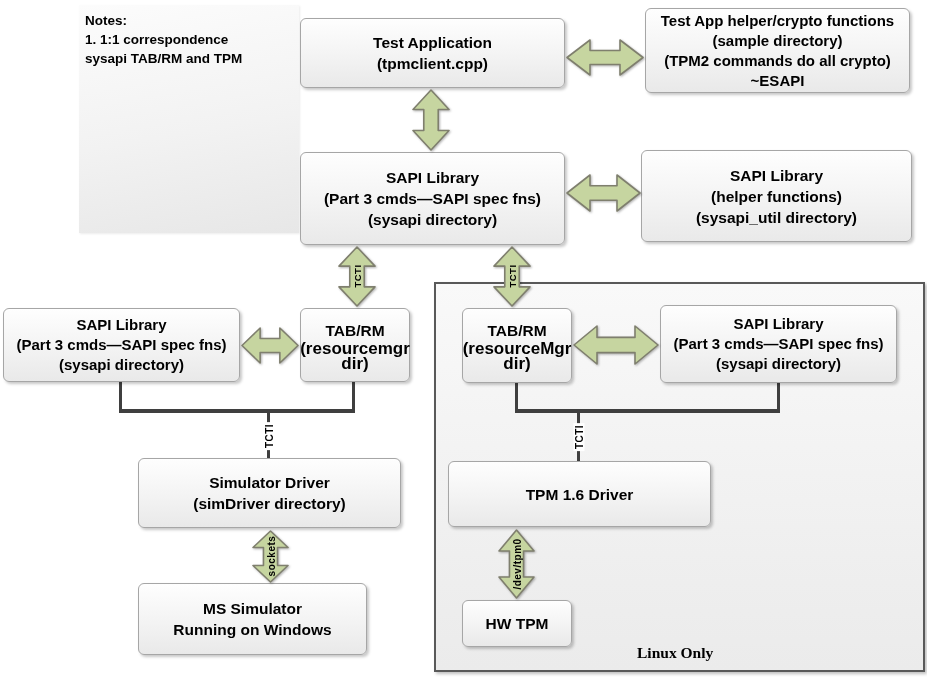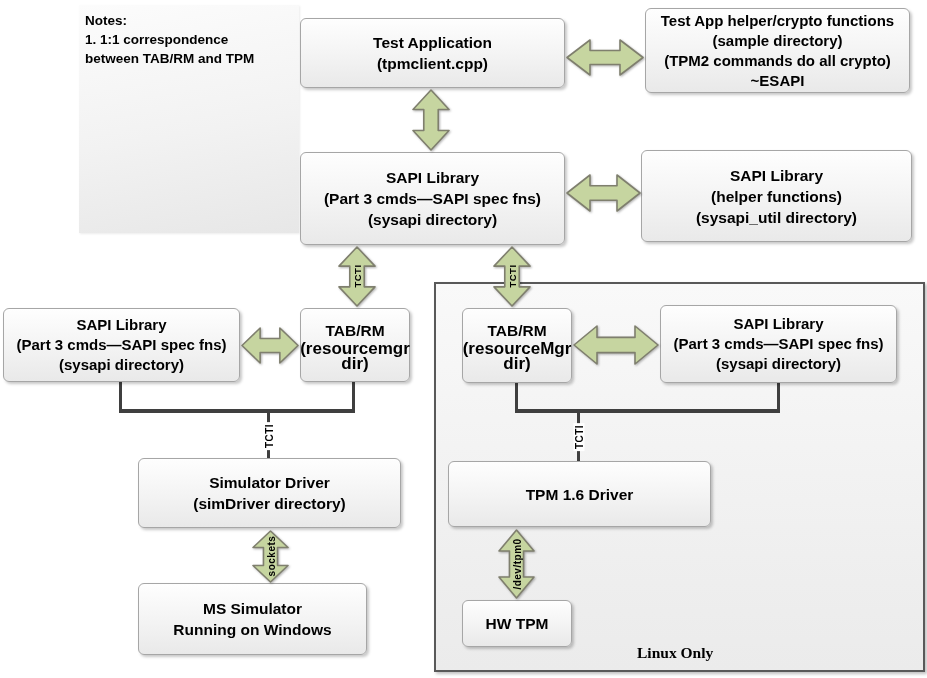--- a/index.html
+++ b/index.html
@@ -43,21 +43,21 @@
   .vlabel.mid{font-size:10px;}
 </style>
 </head>
 <body>
 
 <div class="canvas">
 
   <div class="notes">
     <div>Notes:</div>
     <div>1.  1:1 correspondence</div>
-    <div>between TAB/RM and TPM</div>
+    <div>sysapi TAB/RM and TPM</div>
   </div>
 
   <div class="linux-container"></div>
   <span class="linux-label" style="left:637px;top:644px;">Linux Only</span>
 
   <div class="cline" style="left:119px;top:382px;width:3px;height:31px;"></div>
   <div class="cline" style="left:352px;top:382px;width:3px;height:31px;"></div>
   <div class="cline" style="left:119px;top:409px;width:236px;height:4px;"></div>
   <div class="cline" style="left:267px;top:413px;width:3px;height:45px;"></div>
   <span class="vlabel on-line" style="left:269px;top:436px;">TCTI</span>

